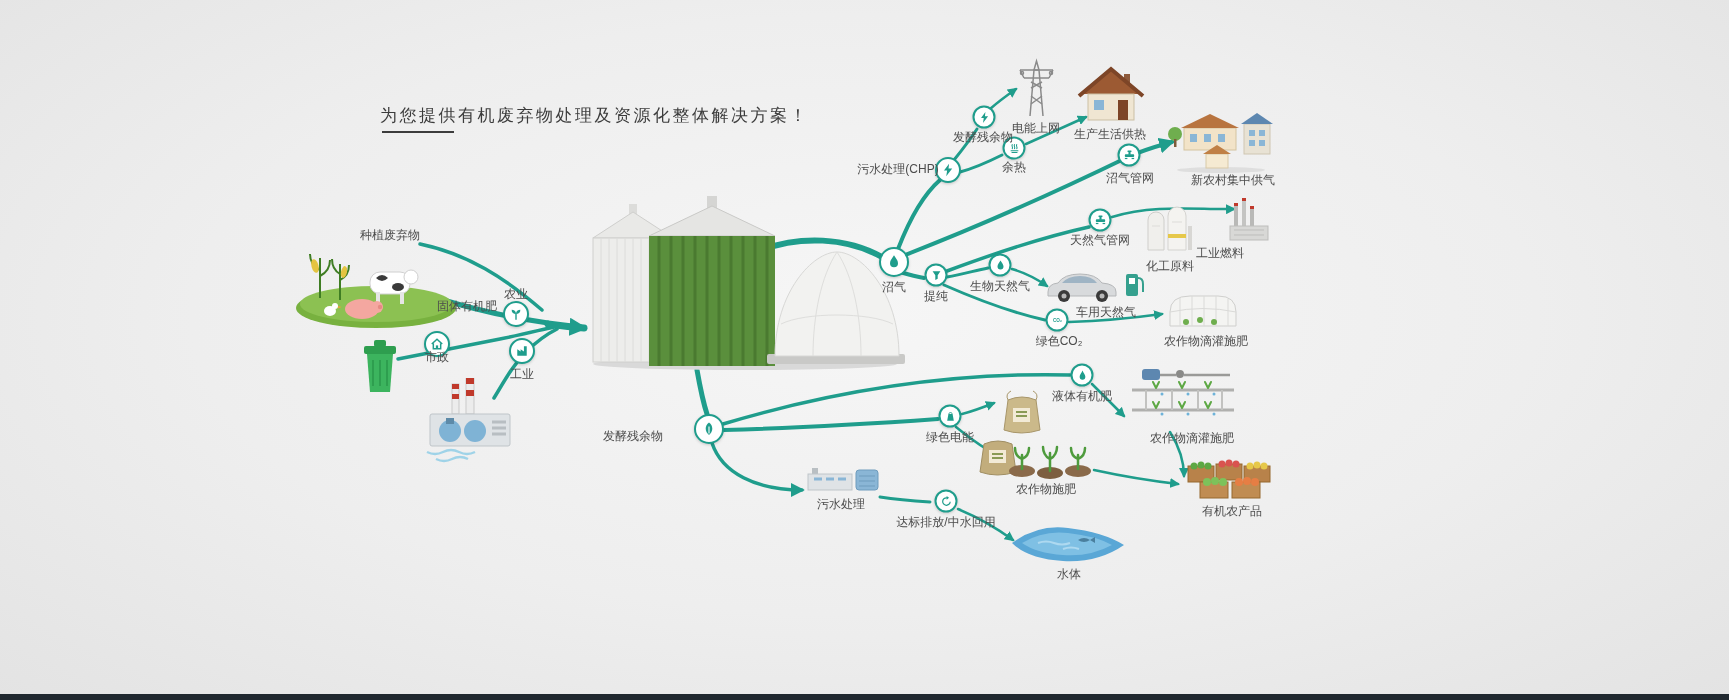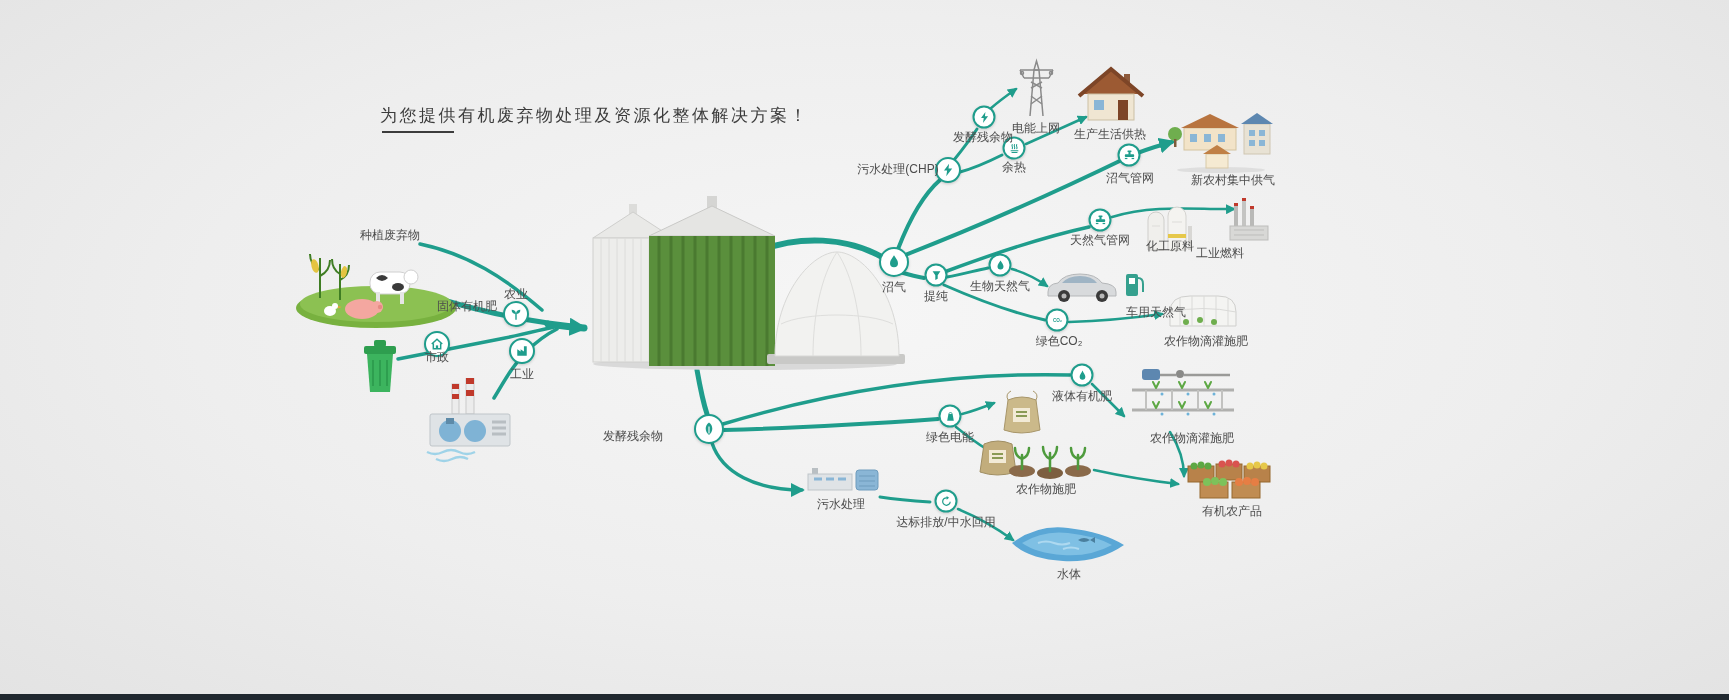--- a/index.html
+++ b/index.html
@@ -465,24 +465,24 @@
   <div class="lbl" style="left:894px;top:281px">沼气</div>
   <div class="lbl" style="left:898px;top:163px">污水处理(CHP)</div>
   <div class="lbl" style="left:983px;top:131px">发酵残余物</div>
   <div class="lbl" style="left:1036px;top:122px">电能上网</div>
   <div class="lbl" style="left:1014px;top:161px">余热</div>
   <div class="lbl" style="left:1110px;top:128px">生产生活供热</div>
   <div class="lbl" style="left:1130px;top:172px">沼气管网</div>
   <div class="lbl" style="left:1233px;top:174px">新农村集中供气</div>
   <div class="lbl" style="left:936px;top:290px">提纯</div>
   <div class="lbl" style="left:1100px;top:234px">天然气管网</div>
-  <div class="lbl" style="left:1170px;top:240px">化工原料</div>
+  <div class="lbl" style="left:1170px;top:260px">化工原料</div>
   <div class="lbl" style="left:1220px;top:247px">工业燃料</div>
   <div class="lbl" style="left:1000px;top:280px">生物天然气</div>
-  <div class="lbl" style="left:1156px;top:306px">车用天然气</div>
+  <div class="lbl" style="left:1106px;top:306px">车用天然气</div>
   <div class="lbl" style="left:1059px;top:335px">绿色CO₂</div>
   <div class="lbl" style="left:1206px;top:335px">农作物滴灌施肥</div>
   <div class="lbl" style="left:633px;top:430px">发酵残余物</div>
   <div class="lbl" style="left:950px;top:431px">绿色电能</div>
   <div class="lbl" style="left:1082px;top:390px">液体有机肥</div>
   <div class="lbl" style="left:1192px;top:432px">农作物滴灌施肥</div>
   <div class="lbl" style="left:1046px;top:483px">农作物施肥</div>
   <div class="lbl" style="left:1232px;top:505px">有机农产品</div>
   <div class="lbl" style="left:841px;top:498px">污水处理</div>
   <div class="lbl" style="left:946px;top:516px">达标排放/中水回用</div>

